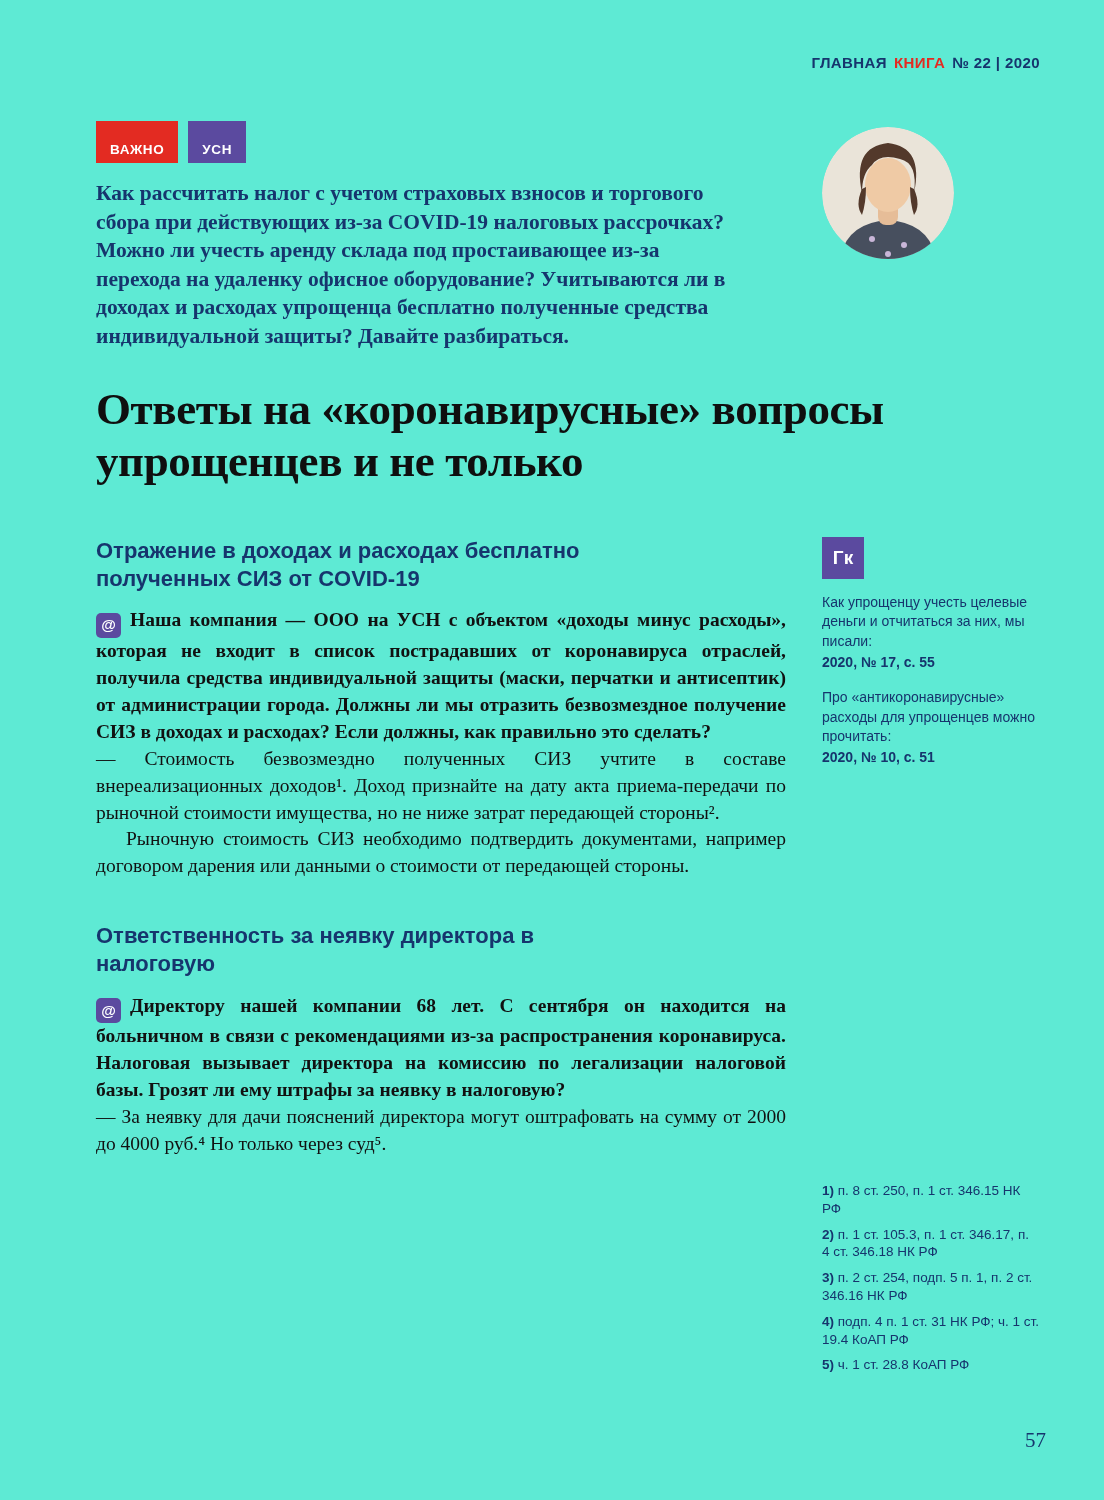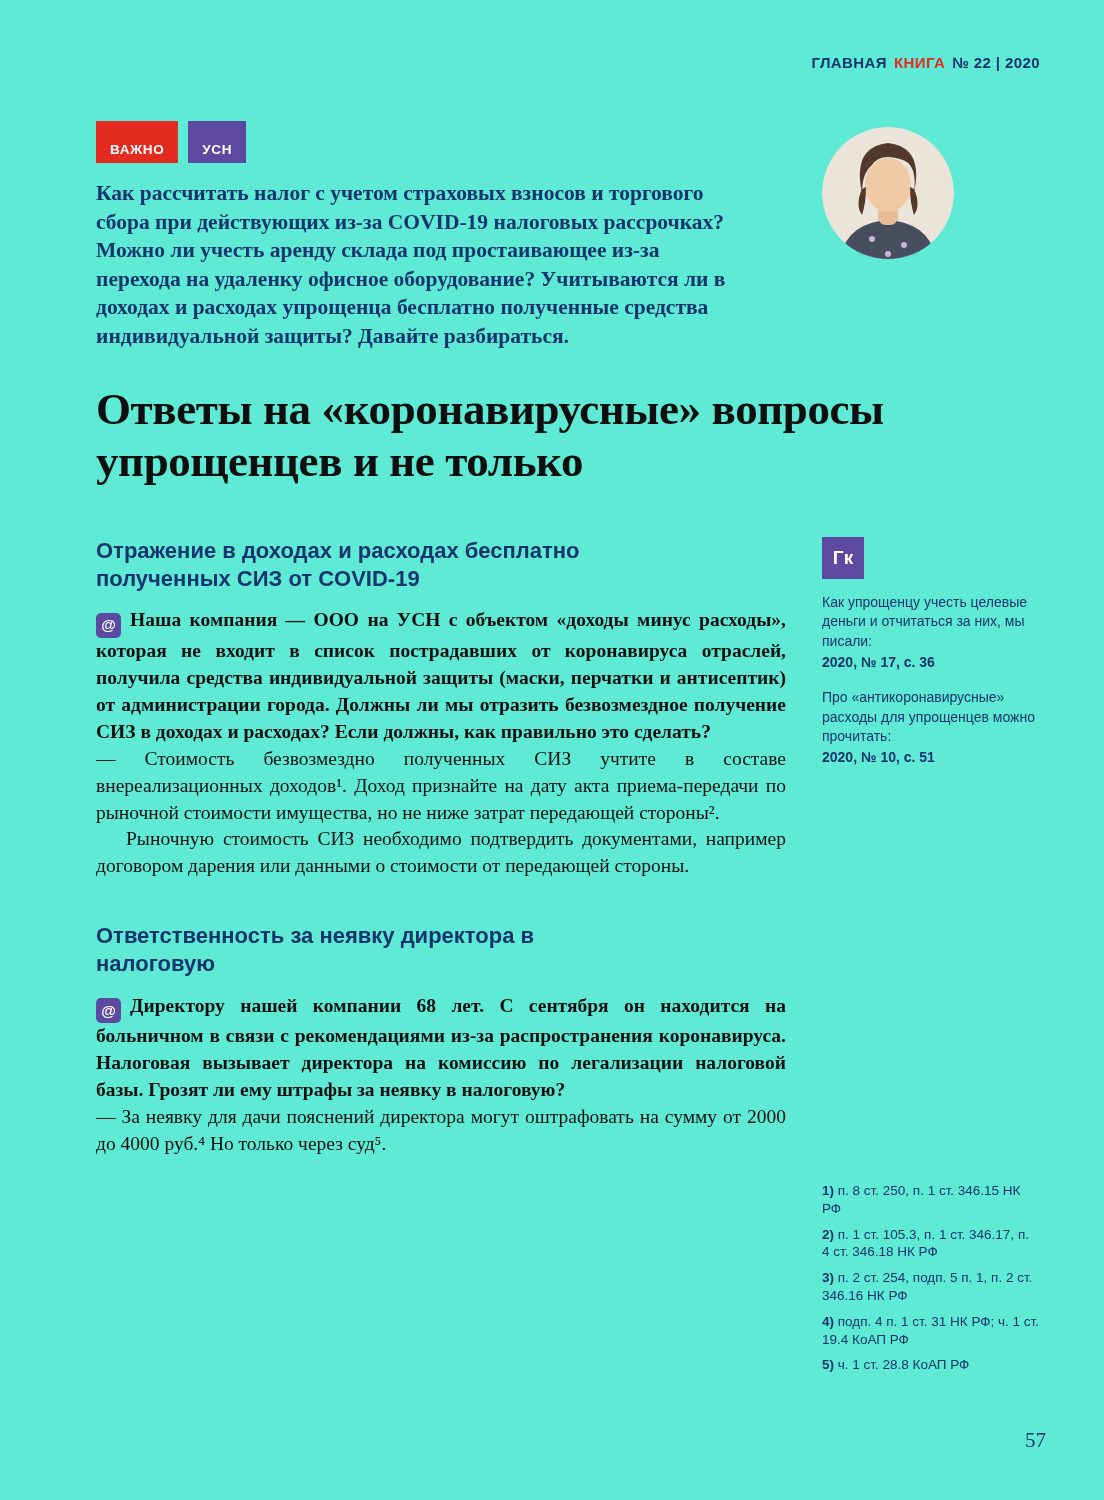--- a/index.html
+++ b/index.html
@@ -176,21 +176,21 @@
     </div>
 
     <div class="side-col">
 
       <div class="gk-note">
         <div class="gk-icon">
             <span>Гк</span>
           </div>
         <div class="side-note">
           <div>Как упрощенцу учесть целевые деньги и отчитаться за них, мы писали:</div>
-          <div class="ref">2020, № 17, с. 36</div>
+          <div class="ref">2020, № 17, с. 55</div>
           <div>Про «антикоронавирусные» расходы для упрощенцев можно прочитать:</div>
           <div class="ref">2020, № 10, с. 51</div>
         </div>
       </div>
 
       <div class="footnotes">
         <div class="footnote">
           <span class="fn-num">1)</span>
           <span>п. 8 ст. 250, п. 1 ст. 346.15 НК РФ</span>
         </div>

